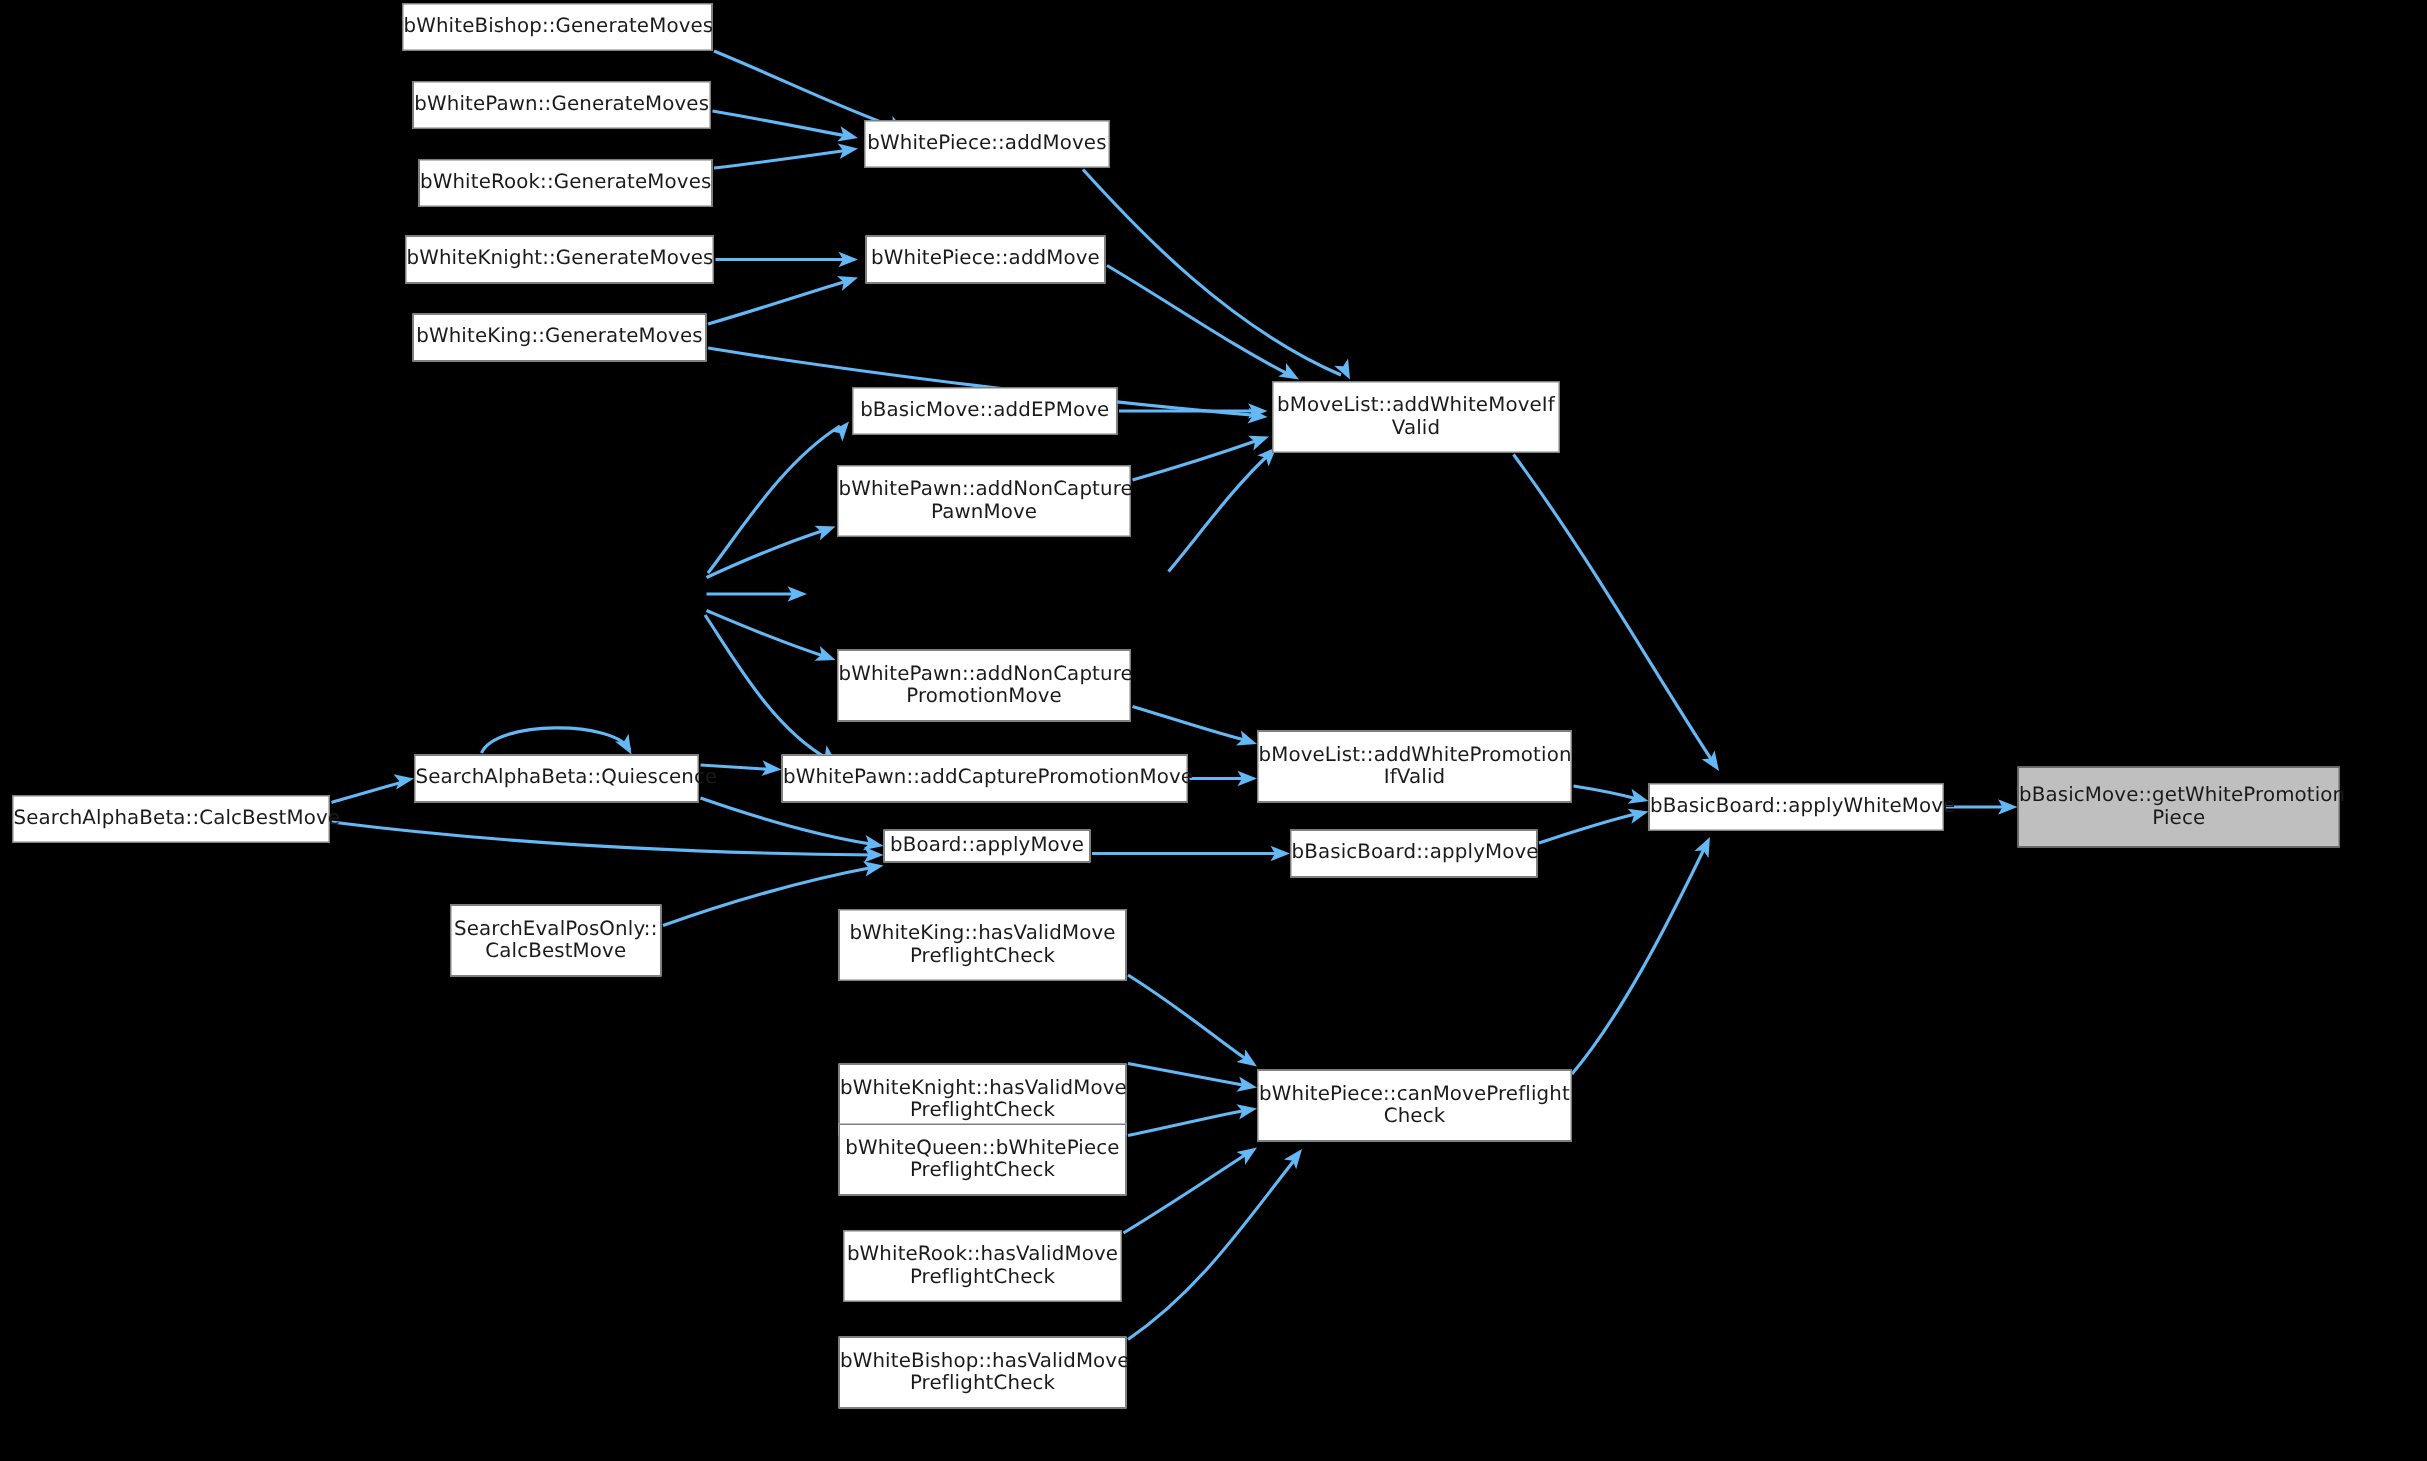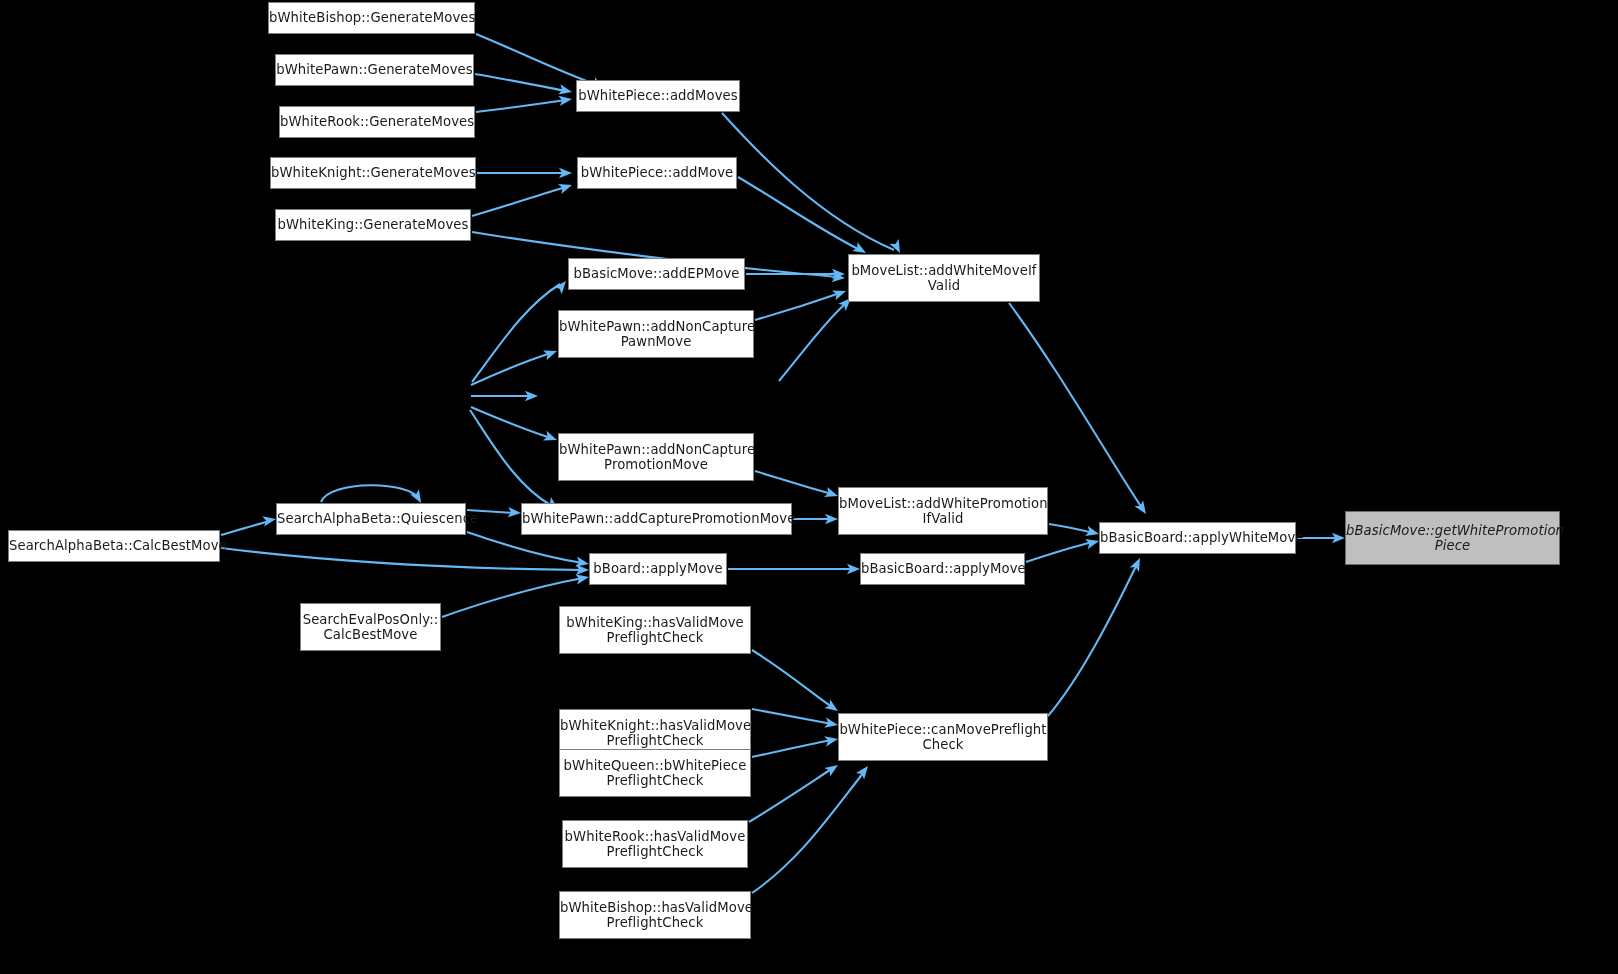--- a/index.html
+++ b/index.html
@@ -137,23 +137,23 @@
     <div class="node" style="left: 558px; top: 310px; width: 196px; height: 48px;"><span class="node-label">bWhitePawn::addNonCapture
 PawnMove</span></div>
     <div class="node" style="left: 558px; top: 433px; width: 196px; height: 48px;"><span class="node-label">bWhitePawn::addNonCapture
 PromotionMove</span></div>
     <div class="node" style="left: 521px; top: 503px; width: 271px; height: 32px;"><span class="node-label">bWhitePawn::addCapturePromotionMove</span></div>
     <div class="node" style="left: 838px; top: 487px; width: 210px; height: 48px;"><span class="node-label">bMoveList::addWhitePromotion
 IfValid</span></div>
     <div class="node" style="left: 276px; top: 503px; width: 190px; height: 32px;"><span class="node-label">SearchAlphaBeta::Quiescence</span></div>
     <div class="node" style="left: 8px; top: 530px; width: 212px; height: 32px;"><span class="node-label">SearchAlphaBeta::CalcBestMove</span></div>
     <div class="node" style="left: 1099px; top: 522px; width: 197px; height: 32px;"><span class="node-label">bBasicBoard::applyWhiteMove</span></div>
-    <div class="node highlight" style="left: 1345px; top: 511px; width: 215px; height: 54px; font-style: italic;"><span class="node-label">bBasicMove::getWhitePromotion
+    <div class="node highlight" style="left: 1345px; top: 511px; width: 215px; height: 54px;"><span class="node-label">bBasicMove::getWhitePromotion
 Piece</span></div>
-    <div class="node" style="left: 589px; top: 553px; width: 138px; height: 32px;"><span class="node-label">bBoard::applyMove</span></div>
+    <div class="node" style="left: 589px; top: 553px; width: 138px; height: 22px;"><span class="node-label">bBoard::applyMove</span></div>
     <div class="node" style="left: 860px; top: 553px; width: 165px; height: 32px;"><span class="node-label">bBasicBoard::applyMove</span></div>
     <div class="node" style="left: 300px; top: 603px; width: 141px; height: 48px;"><span class="node-label">SearchEvalPosOnly::
 CalcBestMove</span></div>
     <div class="node" style="left: 559px; top: 606px; width: 192px; height: 48px;"><span class="node-label">bWhiteKing::hasValidMove
 PreflightCheck</span></div>
     <div class="node" style="left: 559px; top: 677px; width: 192px; height: 48px; margin-top: 32px;"><span class="node-label">bWhiteKnight::hasValidMove
 PreflightCheck</span></div>
     <div class="node" style="left: 838px; top: 713px; width: 210px; height: 48px;"><span class="node-label">bWhitePiece::canMovePreflight
 Check</span></div>
     <div class="node" style="left: 559px; top: 749px; width: 192px; height: 48px;"><span class="node-label">bWhiteQueen::bWhitePiece

